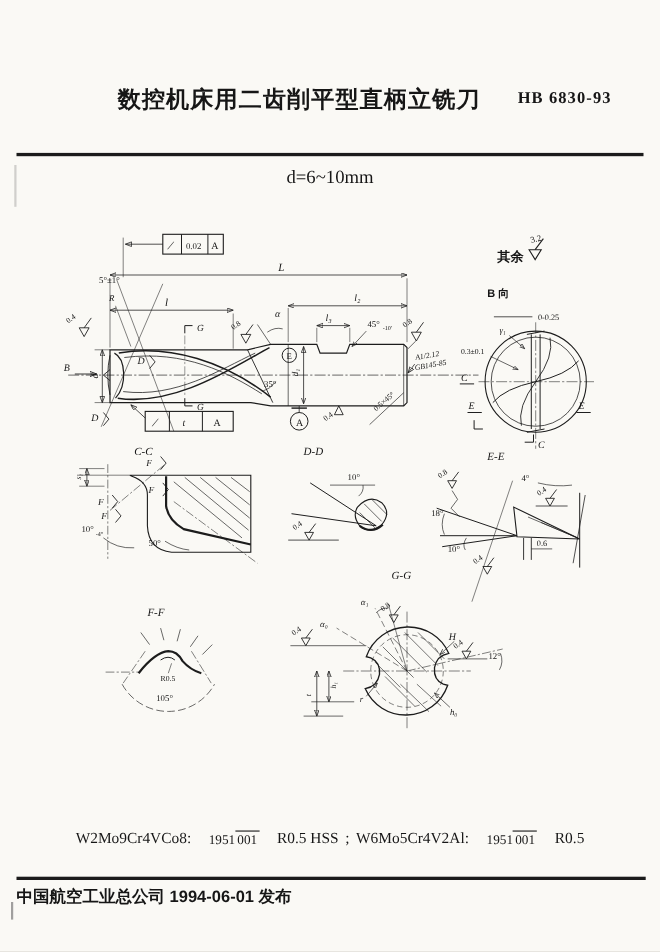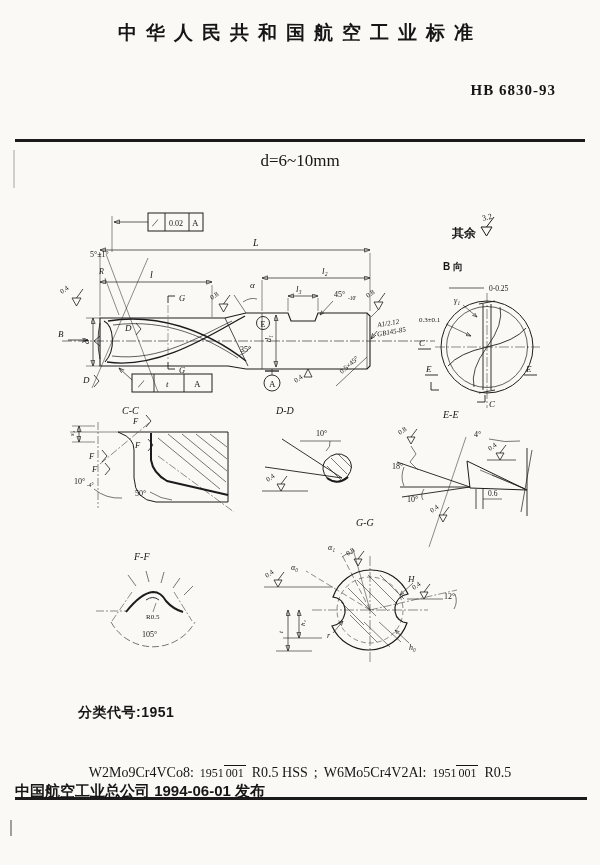--- a/index.html
+++ b/index.html
@@ -32,42 +32,42 @@
     position:absolute;top:151px;left:0;width:600px;text-align:center;
     font-size:17px;font-family:"Liberation Serif", serif;
   }
   .drawing{position:absolute;top:190px;left:0;}
   .notes{position:absolute;left:78px;top:704px;width:480px;font-size:14px;font-weight:bold;}
   .note-line{margin-bottom:9px;letter-spacing:0.5px;}
   .formula{
     position:absolute;left:0;top:752px;width:600px;text-align:center;
     font-family:"Liberation Serif", serif;font-size:14px;
   }
-  .formula .seg{display:inline-block;vertical-align:middle;margin:13px 3px;}
-  .frac{display:inline-block;vertical-align:middle;text-align:left;font-size:12px;line-height:1.05;margin:0 3px;font-family:Liberation Serif, serif;}
+  .formula .seg{display:inline-block;vertical-align:middle;margin:3px 3px;}
+  .frac{display:inline-block;vertical-align:middle;text-align:left;font-size:12px;line-height:1.05;margin:0 13px;font-family:Liberation Serif, serif;}
   .frac .den{border-top:1px solid #161616;padding:0 2px;}
-  .footer-left{position:absolute;left:15px;top:782px;font-size:15px;font-weight:bold;}
+  .footer-left{position:absolute;left:15px;top:806px;font-size:15px;font-weight:bold;}
   .footer-right{position:absolute;right:15px;top:806px;font-size:15px;font-weight:bold;}
   .artifact{position:absolute;background:#555;opacity:.55;}
   .a1{left:13px;top:150px;width:1.5px;height:38px;opacity:.25;}
   .a2{left:10px;top:820px;width:2px;height:16px;}
   
   svg text{fill:#161616;font-family:"Liberation Serif", serif;}
   svg .dim{font-style:italic;}
   svg .cn{font-family:"Liberation Sans", sans-serif;}
   svg line,svg path,svg rect,svg circle,svg polyline{stroke:#1c1c1c;fill:none;}
 </style>
 </head>
 <body>
 
 <div class="page">
 
-  <div class="std-name">中华人民共和国航空工业标准</div>
 
   <div class="title-row">
+    <div class="doc-title">数控机床用二齿削平型直柄立铣刀</div>
     <div class="doc-code">HB 6830-93</div>
   </div>
 
   <div class="rule rule-top"></div>
   <div class="sub-range">d=6~10mm</div>
 
   <svg class="drawing" width="600" height="500" viewBox="0 0 600 500">
     <defs>
       <marker id="ma" markerWidth="10" markerHeight="8" refX="8" refY="3" orient="auto">
         <path d="M0,0 L8,3 L0,6 z" fill="#1c1c1c" stroke="none"></path>
@@ -404,21 +404,20 @@
       <line x1="288" y1="420" x2="288" y2="461" stroke-width="0.7" marker-start="url(#mas)" marker-end="url(#ma)"></line>
       <text class="dim" x="283" y="443" font-size="7" transform="rotate(-90 283 443)">t</text>
       <text class="dim" x="327" y="448" font-size="8">r</text>
       <line x1="333" y1="443" x2="343" y2="431" stroke-width="0.6" marker-end="url(#ma)"></line>
       <text class="dim" x="409" y="460" font-size="8">h₀</text>
       <line x1="409" y1="453" x2="395" y2="440" stroke-width="0.6" marker-end="url(#ma)"></line>
     </g>
   </svg>
 
   <div class="notes">
-    <div class="note-line">分类代号:1951</div>
   </div>
 
   <div class="formula">
     <span class="seg">W2Mo9Cr4VCo8:</span><span class="frac"><span class="num">1951</span><span class="den">001</span></span><span class="seg">R0.5 HSS</span><span class="seg">;</span><span class="seg">W6Mo5Cr4V2Al:</span><span class="frac"><span class="num">1951</span><span class="den">001</span></span><span class="seg">R0.5</span>
   </div>
 
   <div class="rule rule-bottom"></div>
   <div class="footer-left">中国航空工业总公司 1994-06-01 发布</div>
 
   <div class="artifact a1"></div>

